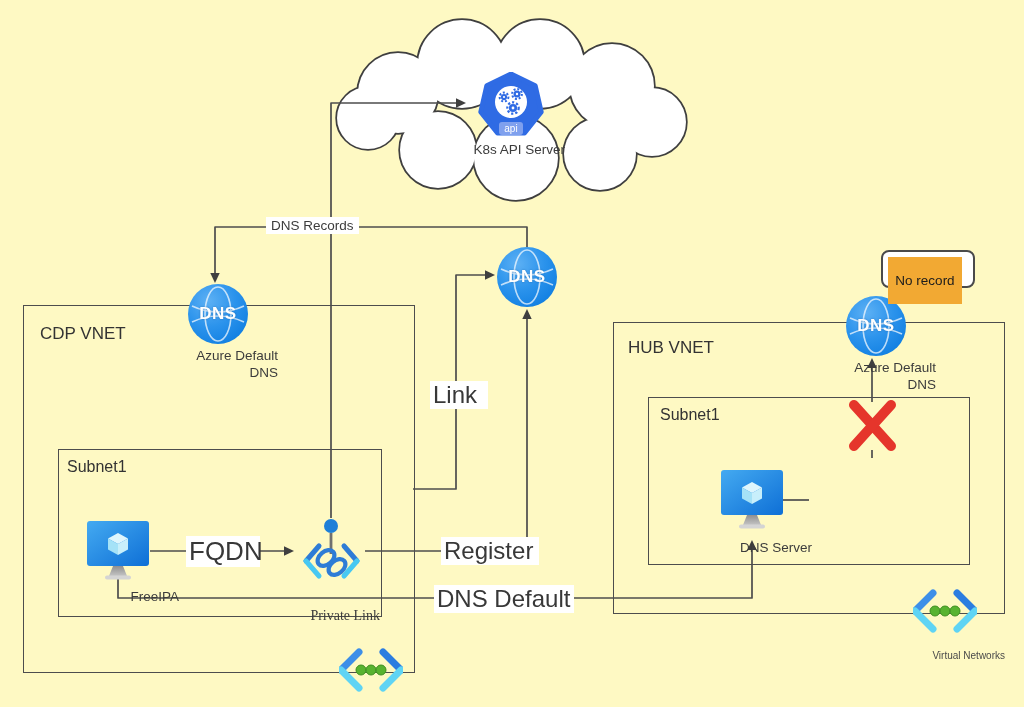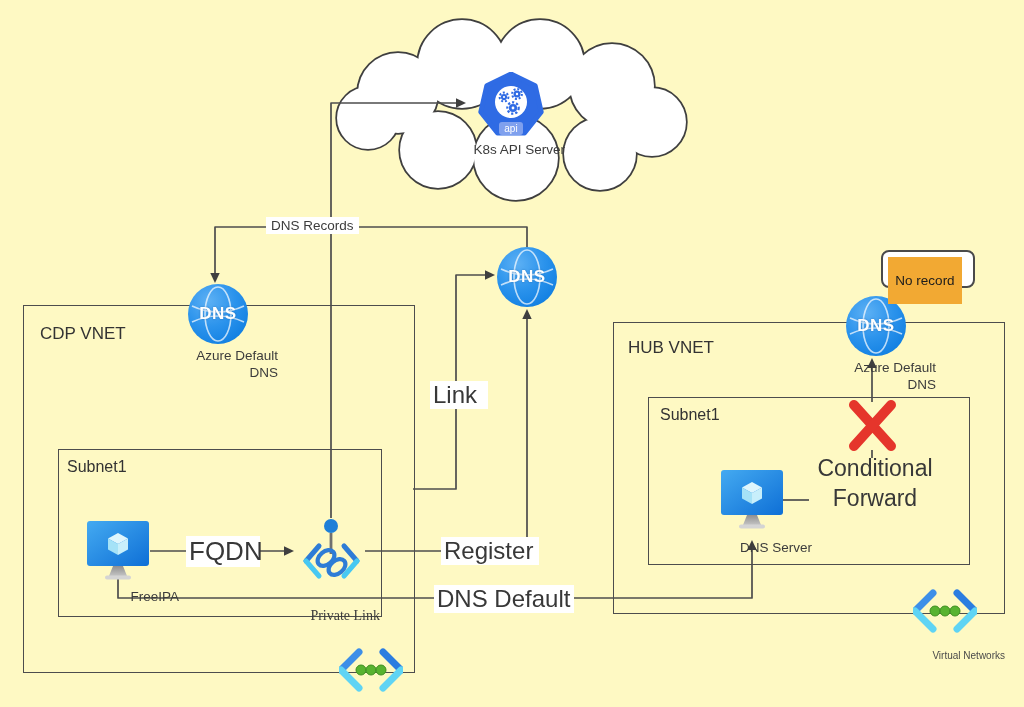--- a/index.html
+++ b/index.html
@@ -231,18 +231,14 @@
   <div class="box-title" style="left:40px;top:324px;">CDP VNET</div>
   <div class="box-title" style="left:67px;top:458px;font-size:16px;">Subnet1</div>
   <div class="box-title" style="left:628px;top:338px;">HUB VNET</div>
   <div class="box-title" style="left:660px;top:406px;font-size:16px;">Subnet1</div>
 
   <div class="abs" style="left:266px;top:217px;font-size:13.5px;background:#fff;padding:1px 5px;">DNS Records</div>
   <div class="big-label" style="left:430px;top:381px;width:52px;">Link</div>
   <div class="big-label" style="left:186px;top:536px;width:68px;font-size:26px;">FQDN</div>
   <div class="big-label" style="left:441px;top:537px;width:92px;">Register</div>
   <div class="big-label" style="left:434px;top:585px;width:134px;">DNS Default</div>
-  <div class="abs" style="left:805px;top:453px;width:140px;font-size:23px;line-height:30px;text-align:center;color:#383838;">
-    <div>Conditional</div>
-    <div>Forward</div>
-  </div>
 
 </div>
 
 </body></html>

